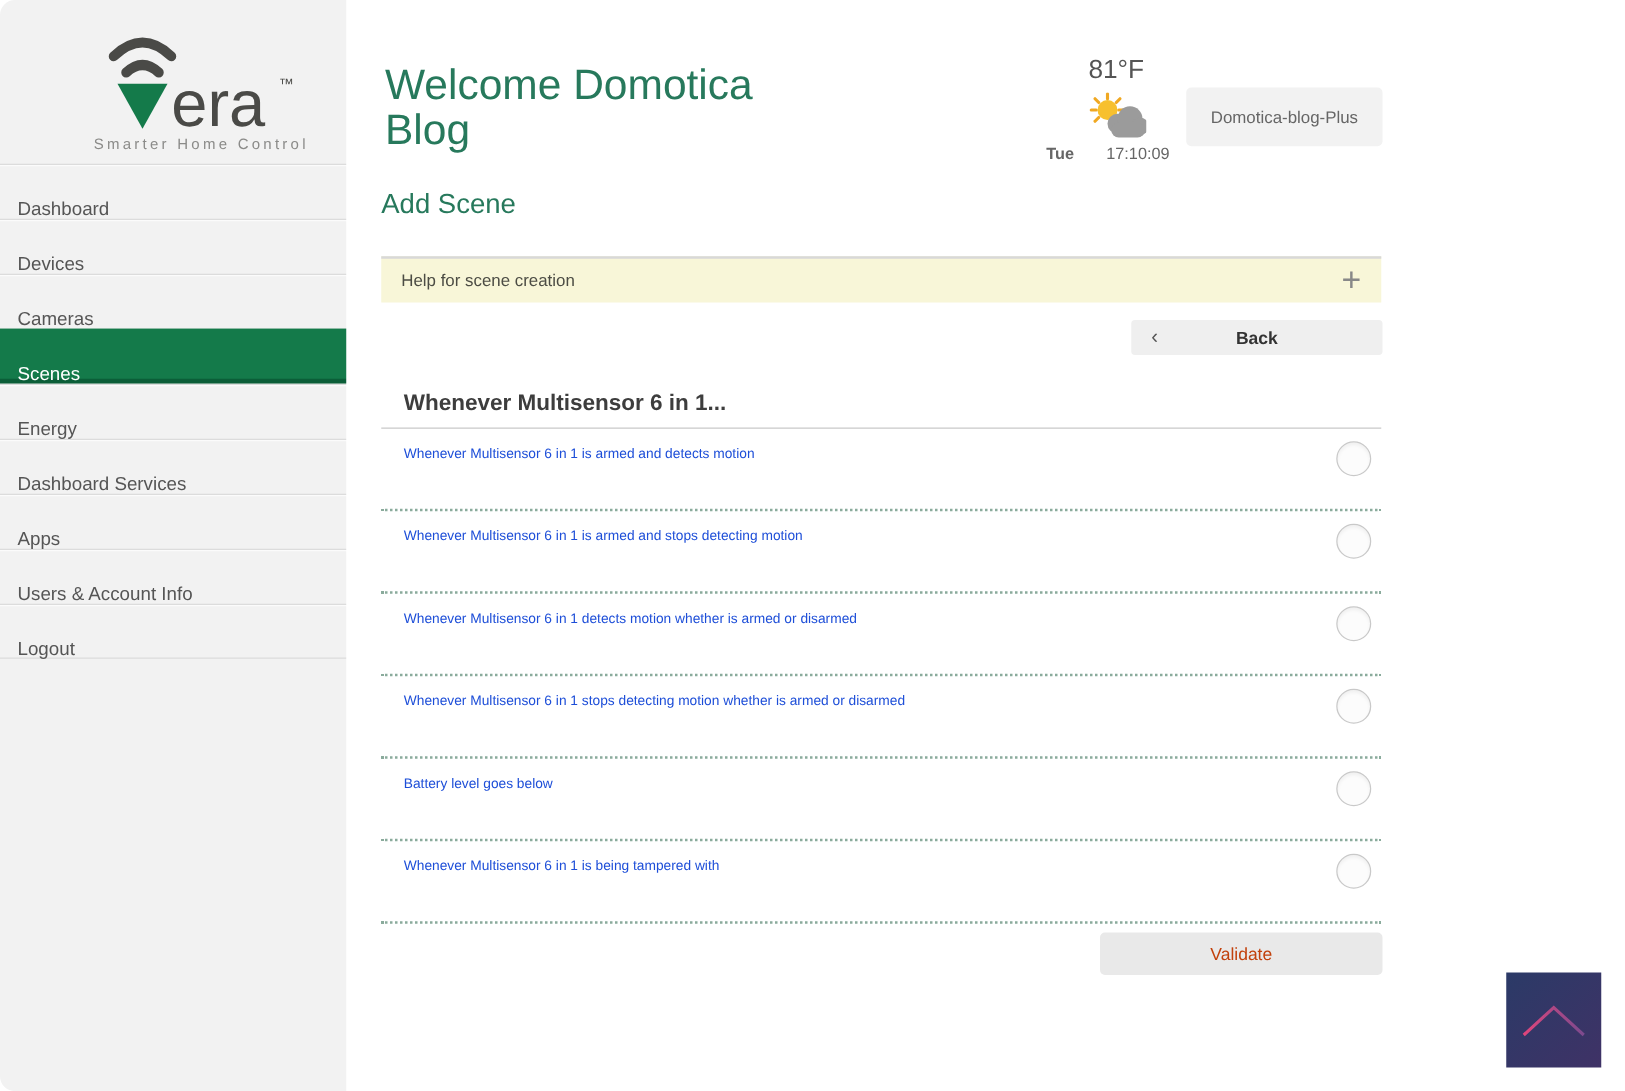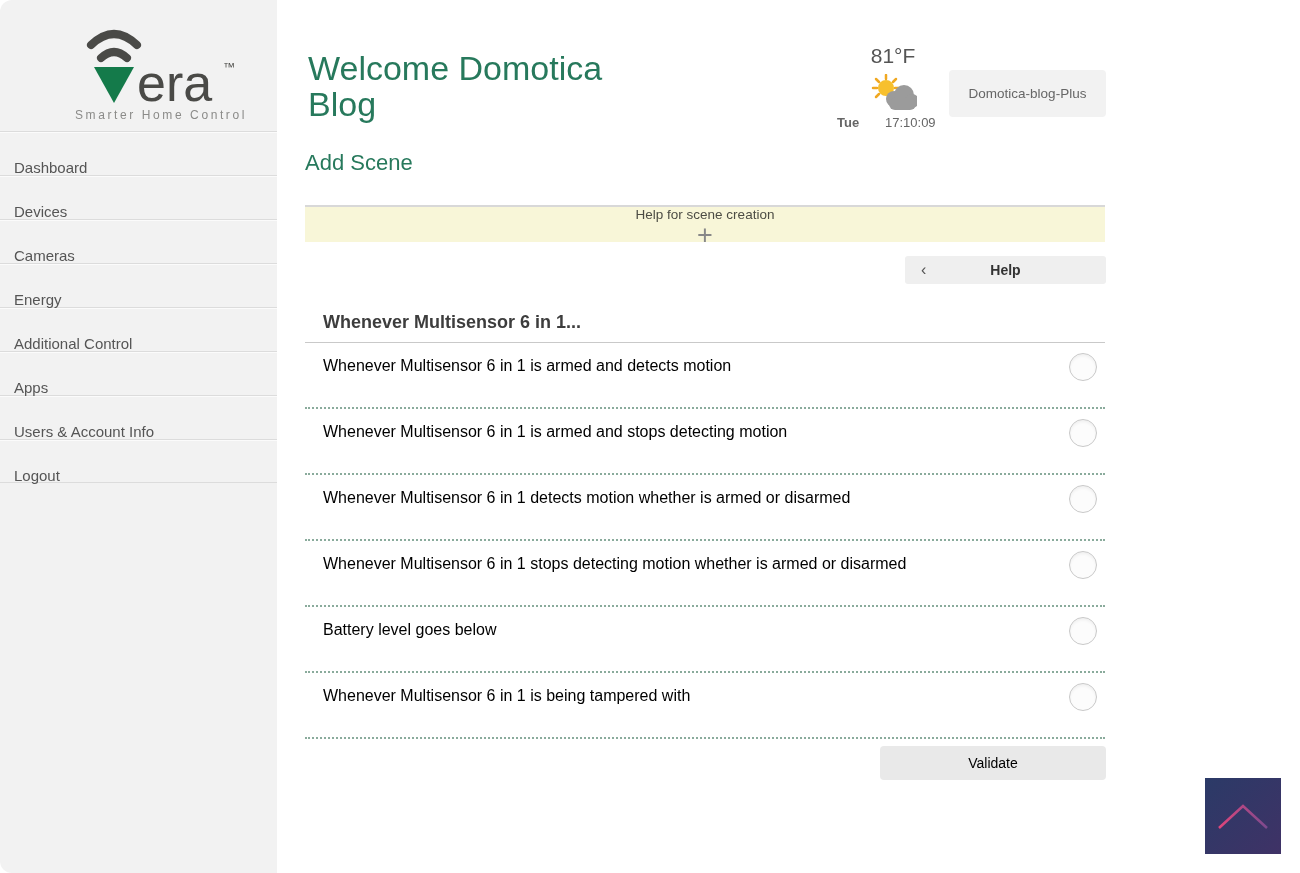--- a/index.html
+++ b/index.html
@@ -27,34 +27,34 @@
   .welcome-title { position:absolute; left:31px; top:50px; width:340px; font-size:34px; font-weight:300; color:#27795c; line-height:1.07; }
   .page-title { position:absolute; left:28px; top:150px; font-size:22px; font-weight:300; color:#27795c; }
 
   .weather { position:absolute; left:560px; top:44px; width:112px; }
   .weather-top { display:flex; align-items:center; gap:6px;flex-direction:column; }
   .weather-temp { font-size:21px; color:#555; }
   .weather-bottom { display:flex; margin-top:3px; font-size:13px; color:#666; }
   .weather-day { width:48px;font-weight:bold; }
   .hub-btn { position:absolute; left:672px; top:70px; width:157px; height:47px; background:#f2f2f2; border-radius:4px; display:flex; align-items:center; justify-content:center; font-size:13.5px; color:#666; cursor:pointer; }
 
-  .help-bar { position:absolute; left:28px; top:205px; width:800px; height:37px; background:#f8f6d8; border-top:2px solid #d8d8d8; display:flex; align-items:center; padding:0 16px; cursor:pointer;flex-direction:column; }
+  .help-bar { position:absolute; left:28px; top:205px; width:800px; height:37px; background:#f8f6d8; border-top:2px solid #d8d8d8; display:flex; align-items:center; padding:0 16px; cursor:pointer; }
   .help-label { flex:1; font-size:13.5px; color:#4c4c44; }
   .help-plus { font-size:27px; font-weight:200; color:#888; line-height:1; }
 
   .back-btn { position:absolute; left:628px; top:256px; width:201px; height:28px; background:#efefef; border-radius:3px; cursor:pointer; }
   .back-chevron { position:absolute; left:16px; top:0; height:28px; display:flex; align-items:center; color:#555; font-size:16px; }
   .back-label { position:absolute; left:0; right:0; top:0; height:28px; display:flex; align-items:center; justify-content:center; font-weight:bold; font-size:14px; color:#333; }
 
   .trigger-section { position:absolute; left:28px; top:312px; width:800px; }
   .trigger-header { padding:0 0 9px 18px; font-weight:bold; font-size:18px; color:#3d3d3d; border-bottom:1px solid #c9c9c9; }
-  .trigger-row { height:66px; padding:14px 8px 0 18px; border-bottom:2px dotted #8aab9c; position:relative; font-size:16px; color:#000000; cursor:pointer; }
+  .trigger-row { height:66px; padding:14px 8px 0 18px; border-bottom:2px dotted #8aab9c; position:relative; font-size:11px; color:#1d4ed8; cursor:pointer; }
   .radio { position:absolute; right:8px; top:10px; width:28px; height:28px; border-radius:50%; border:1px solid #c9c9c9; background:#fcfcfc; box-shadow:inset 0 2px 3px rgba(0,0,0,0.05); cursor:pointer; }
 
-  .validate-btn { position:absolute; left:603px; top:746px; width:226px; height:34px; background:#e9e9e9; border-radius:4px; color:#000000; font-size:14px; text-align:center; line-height:34px; cursor:default; }
+  .validate-btn { position:absolute; left:603px; top:746px; width:226px; height:34px; background:#e9e9e9; border-radius:4px; color:#c2410c; font-size:14px; text-align:center; line-height:34px; cursor:default; }
 
   .scroll-top { position:absolute; left:1205px; top:778px; width:76px; height:76px; background:linear-gradient(135deg,#2b3a67 0%,#3f3266 100%); cursor:pointer; display:flex; align-items:center; justify-content:center; }
 </style>
 </head>
 <body>
 
 <div class="stage">
 
   <div class="sidebar">
     <div class="logo-block">
@@ -74,26 +74,30 @@
         <span class="mi-icon icon-chevron"></span>
       </div>
       <div class="menu-item">
         <span class="mi-label">Devices</span>
         <span class="mi-icon icon-chevron"></span>
       </div>
       <div class="menu-item">
         <span class="mi-label">Cameras</span>
         <span class="mi-icon icon-chevron"></span>
       </div>
+      <div class="menu-item active">
+        <span class="mi-label">Scenes</span>
+        <span class="circle-chevron"></span>
+      </div>
       <div class="menu-item">
         <span class="mi-label">Energy</span>
         <span class="mi-icon icon-plus"></span>
       </div>
       <div class="menu-item">
-        <span class="mi-label">Additional Control</span>
+        <span class="mi-label">Dashboard Services</span>
         <span class="mi-icon icon-plus"></span>
       </div>
       <div class="menu-item">
         <span class="mi-label">Apps</span>
         <span class="mi-icon icon-plus"></span>
       </div>
       <div class="menu-item">
         <span class="mi-label">Users &amp; Account Info</span>
         <span class="mi-icon icon-plus"></span>
       </div>
@@ -140,21 +144,21 @@
       <span>Domotica-blog-Plus</span>
     </div>
 
     <div class="help-bar">
       <span class="help-label">Help for scene creation</span>
       <span class="help-plus">+</span>
     </div>
 
     <div class="back-btn">
       <span class="back-chevron">‹</span>
-      <span class="back-label">Help</span>
+      <span class="back-label">Back</span>
     </div>
 
     <div class="trigger-section">
       <div class="trigger-header">Whenever Multisensor 6 in 1...</div>
 
       <div class="trigger-row">
         <span>Whenever Multisensor 6 in 1 is armed and detects motion</span>
         <span class="radio"></span>
       </div>
       <div class="trigger-row">

